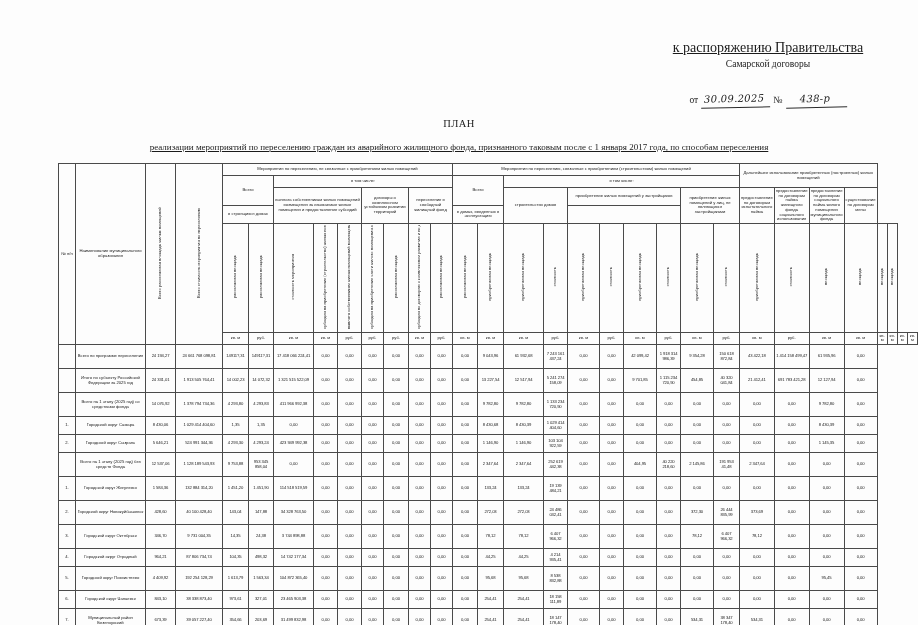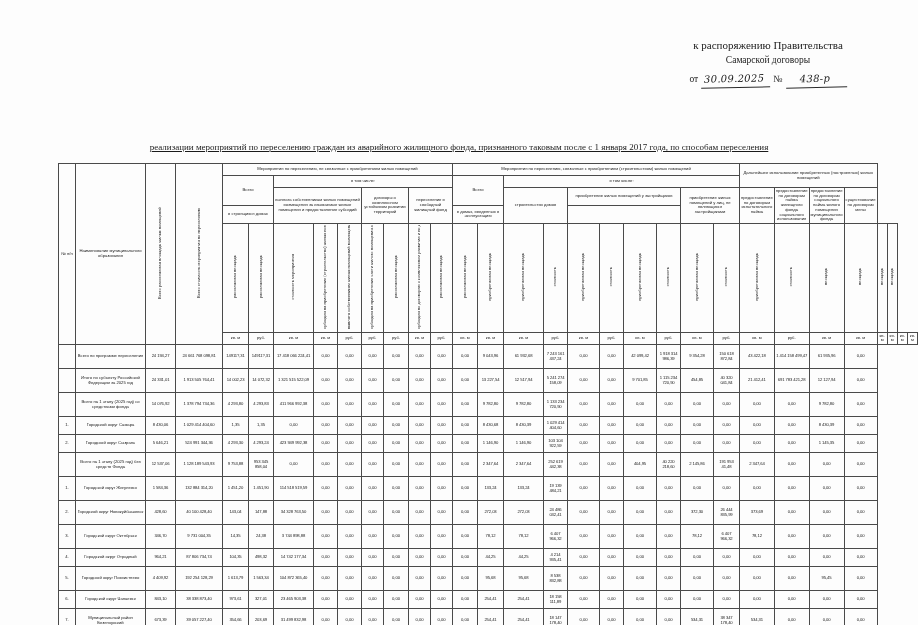--- a/index.html
+++ b/index.html
@@ -2,23 +2,23 @@
 <html><head>
 <meta charset="utf-8">
 <style>
   html,body{margin:0;padding:0;background:#ffffff;}
   body{width:918px;height:625px;font-family:"Liberation Serif",serif;color:#1b1b1b;position:relative;overflow:hidden;}
   .page{position:relative;width:918px;height:625px;background:#fdfdfd;}
 
   
   .hdr{position:absolute;left:648px;top:38px;width:240px;text-align:center;font-size:9.5px;line-height:1.45;}
   .hdr .l1{font-size:10px;letter-spacing:.2px;}
-  .hdr .l2{font-size:11px;}
+  .hdr .l2{font-size:14px;text-decoration:underline;}
   .hdr .l3{font-size:9.5px;}
-  .datel{display:flex;justify-content:center;align-items:flex-end;gap:3px;margin-top:4px;font-size:9.5px;}
+  .datel{display:flex;justify-content:center;align-items:flex-end;gap:3px;margin-top:20px;font-size:9.5px;}
   .hw{font-family:"DejaVu Serif",serif;font-style:italic;font-size:10px;border-bottom:1px solid #2a2a2a;padding:0 6px 0 3px;letter-spacing:.3px;transform:rotate(-1.2deg);}
   .hw2{border-bottom:1px solid #2a2a2a;min-width:52px;}
 
   .ttl{position:absolute;left:0;top:118px;width:918px;text-align:center;font-size:10.5px;letter-spacing:.4px;}
   .sub{position:absolute;left:0;top:142px;width:918px;text-align:center;font-size:9px;text-decoration:underline;}
 
   
   table.main{position:absolute;left:58px;top:163px;border-collapse:collapse;table-layout:fixed;}
   table.main td,table.main th{border:1px solid #4a4a4a;font-size:4.2px;line-height:1.12;
        padding:1px 1px;text-align:center;vertical-align:middle;font-weight:normal;
@@ -45,20 +45,21 @@
     <div class="l2">к распоряжению Правительства</div>
     <div class="l3">Самарской договоры</div>
     <div class="datel">
       <span>от</span>
       <span class="hw">30.09.2025</span>
       <span>№</span>
       <span class="hw hw2">438-р</span>
     </div>
   </div>
 
+  <div class="ttl">ПЛАН</div>
   <div class="sub">реализации мероприятий по переселению граждан из аварийного жилищного фонда, признанного таковым после с 1 января 2017 года, по способам переселения</div>
 
   <table class="main">
     <colgroup>
       <col style="width:17px">
         <col style="width:70px">
       <col style="width:30px">
         <col style="width:47px">
       <col style="width:26px">
         <col style="width:25px">

